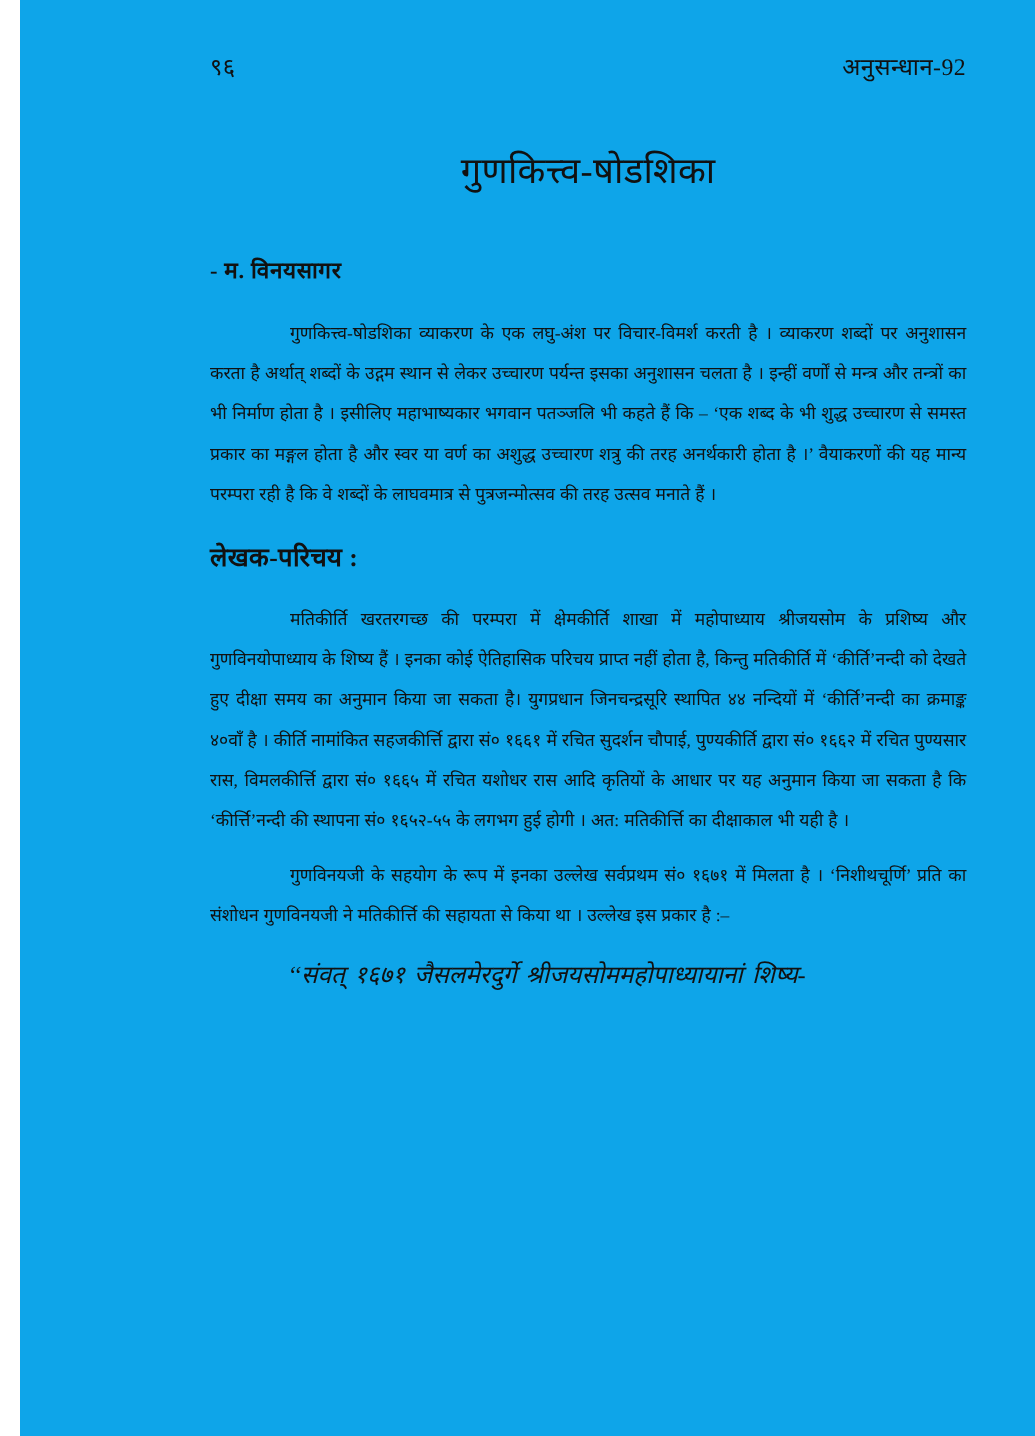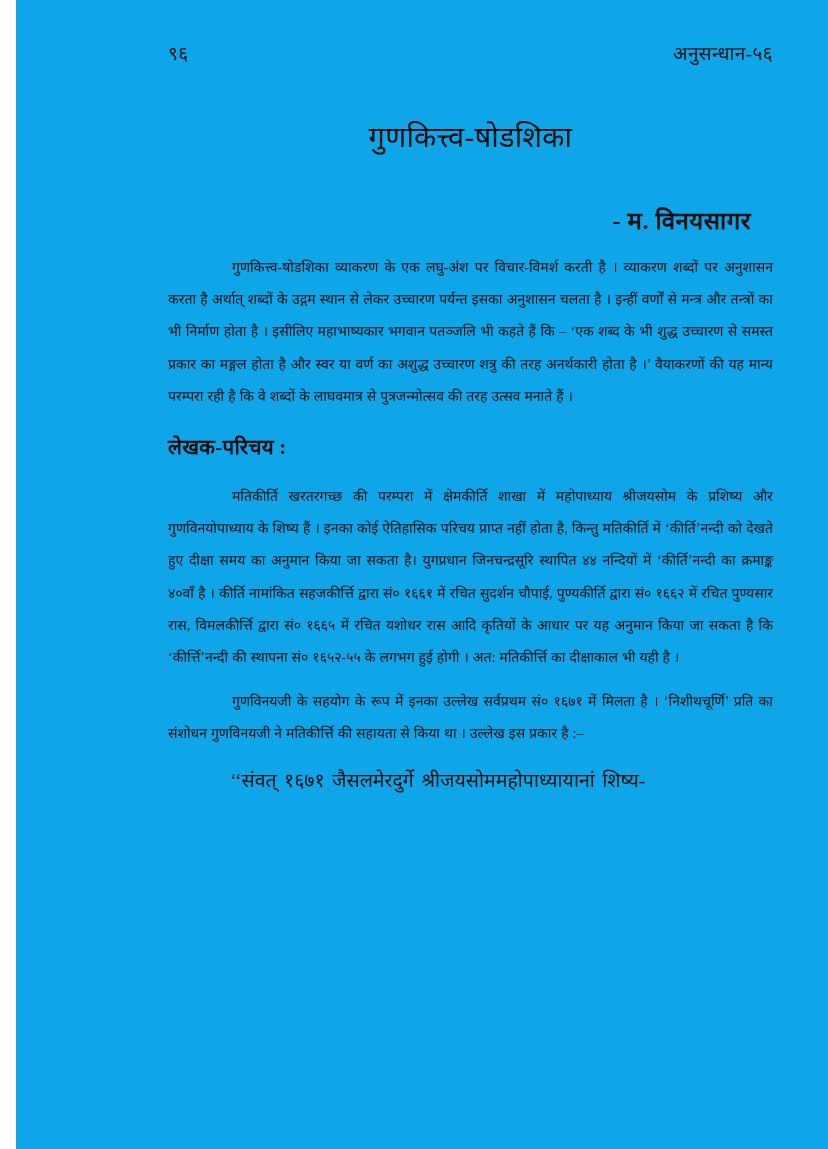--- a/index.html
+++ b/index.html
@@ -62,23 +62,23 @@
     letter-spacing: 0.3px;
     white-space: nowrap;
   }
 
   
   .byline {
     position: absolute;
     left: 152px;
     top: 203px;
     width: 605px;
-    text-align: right;
+    text-align: left;
     padding-right: 22px;
-    font-size: 24px;
+    font-size: 18px;
     font-weight: bold;
     letter-spacing: 0.5px;
     box-sizing: border-box;
   }
 
   
   .body-area {
     position: absolute;
     left: 152px;
     top: 252px;
@@ -106,33 +106,34 @@
     font-size: 20.5px;
     font-weight: bold;
     line-height: 32px;
     letter-spacing: 0.3px;
   }
 
   p.quote-line {
     margin: 14px 0 0 0;
     font-size: 19.5px;
     line-height: 32px;
+    font-style: italic;
     text-indent: 62px;
     word-spacing: 2.5px;
     white-space: nowrap;
   }
 </style>
 </head>
 <body>
 
 <div class="page">
 
   <div class="running-head">
     <span class="folio">९६</span>
-    <span class="book-title">अनुसन्धान-५६</span>
+    <span class="book-title">अनुसन्धान-92</span>
   </div>
 
   <div class="title-block">
     <div class="title-line-2">गुणकित्त्व-षोडशिका</div>
   </div>
 
   <div class="byline">- म. विनयसागर</div>
 
   <div class="body-area">
 

